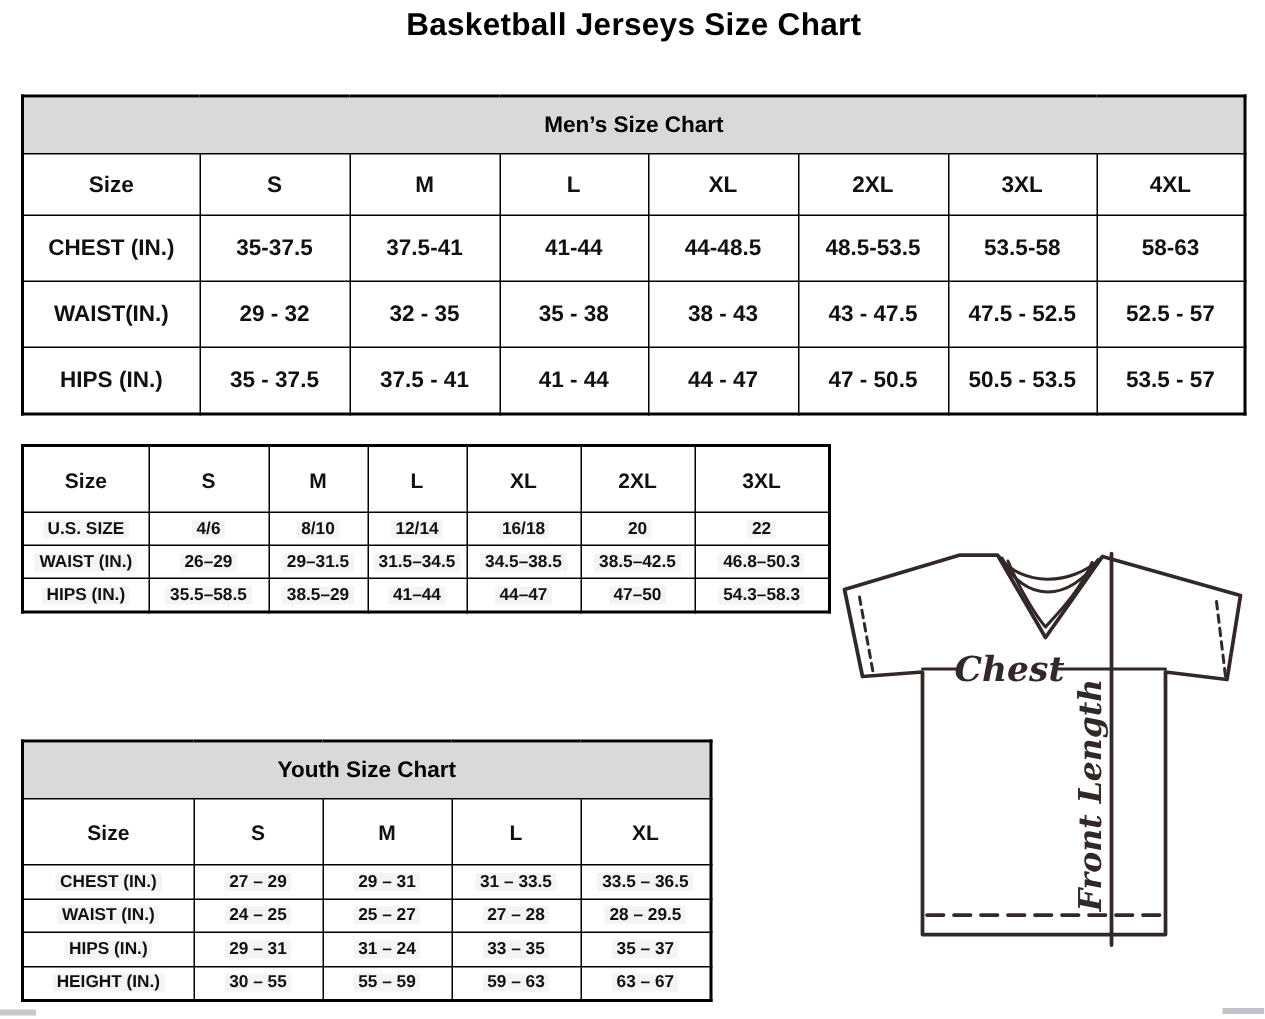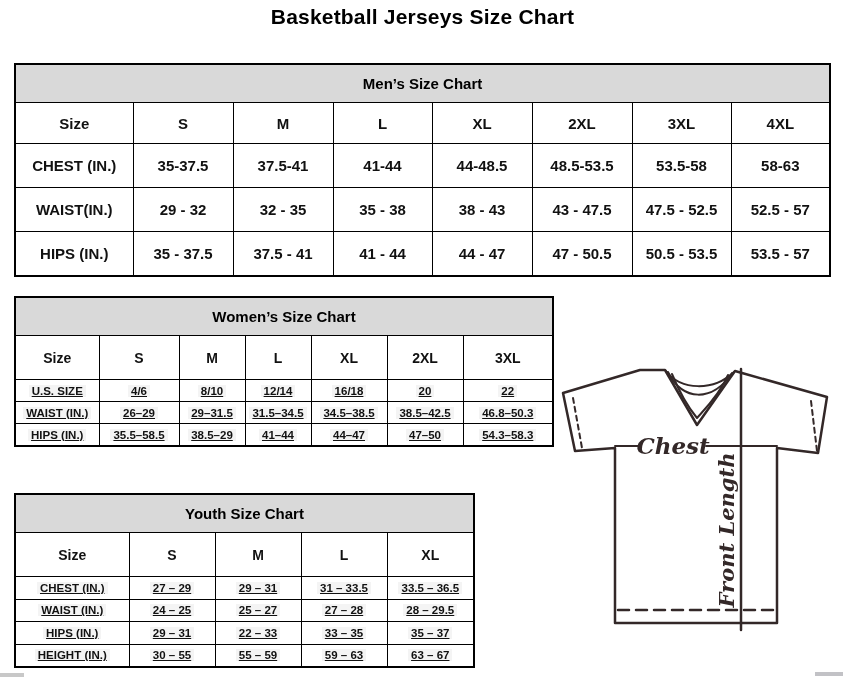--- a/index.html
+++ b/index.html
@@ -27,21 +27,21 @@
   .mens tbody tr th, .mens tbody tr td { height:43px; }
   
   .womens { left:14px; top:296px; width:538px; }
   .womens tr.cols th { height:43px; font-size:14px; }
   .womens tbody th, .womens tbody td { height:21px; font-size:11.5px; }
   
   .youth { left:14px; top:493px; width:459px;padding-left:36px; }
   .youth tr.cols th { height:43px; font-size:14px; }
   .youth tbody th, .youth tbody td { height:21.5px; font-size:11.5px; }
   
-  .womens tbody span, .youth tbody span { background:#f4f4f4; padding:0 3px;text-decoration:underline; }
+  .womens tbody span, .youth tbody span { background:#f4f4f4; padding:0 3px; }
   .mens tbody span { background:transparent; }
   
   .jersey-wrap { position:absolute; left:556px; top:358px; width:287px; height:300px; }
   .measure-label {
     font-family:"DejaVu Serif", serif; font-style:italic; font-weight:bold;
     fill:#332828;
   }
   
   .edge-bar { position:absolute; height:4px; background:#c8c8c8; }
   .edge-bar.left  { left:0;  top:673px; width:24px; }
@@ -118,23 +118,20 @@
     <colgroup>
       <col style="width:84px">
         <col style="width:80px">
         <col style="width:66px">
         <col style="width:66px">
       <col style="width:76px">
         <col style="width:76px">
         <col style="width:90px">
     </colgroup>
     <thead>
-        <tr>
-          <th colspan="7" class="band"><span>Women’s Size Chart</span></th>
-        </tr>
         <tr class="cols">
           <th><span>Size</span></th>
           <th><span>S</span></th>
           <th><span>M</span></th>
           <th><span>L</span></th>
           <th><span>XL</span></th>
           <th><span>2XL</span></th>
           <th><span>3XL</span></th>
         </tr>
       </thead>
@@ -200,21 +197,21 @@
         <tr>
           <th><span>WAIST (IN.)</span></th>
           <td><span>24 – 25</span></td>
           <td><span>25 – 27</span></td>
           <td><span>27 – 28</span></td>
           <td><span>28 – 29.5</span></td>
         </tr>
         <tr>
           <th><span>HIPS (IN.)</span></th>
           <td><span>29 – 31</span></td>
-          <td><span>22 – 33</span></td>
+          <td><span>31 – 24</span></td>
           <td><span>33 – 35</span></td>
           <td><span>35 – 37</span></td>
         </tr>
         <tr>
           <th><span>HEIGHT (IN.)</span></th>
           <td><span>30 – 55</span></td>
           <td><span>55 – 59</span></td>
           <td><span>59 – 63</span></td>
           <td><span>63 – 67</span></td>
         </tr>

